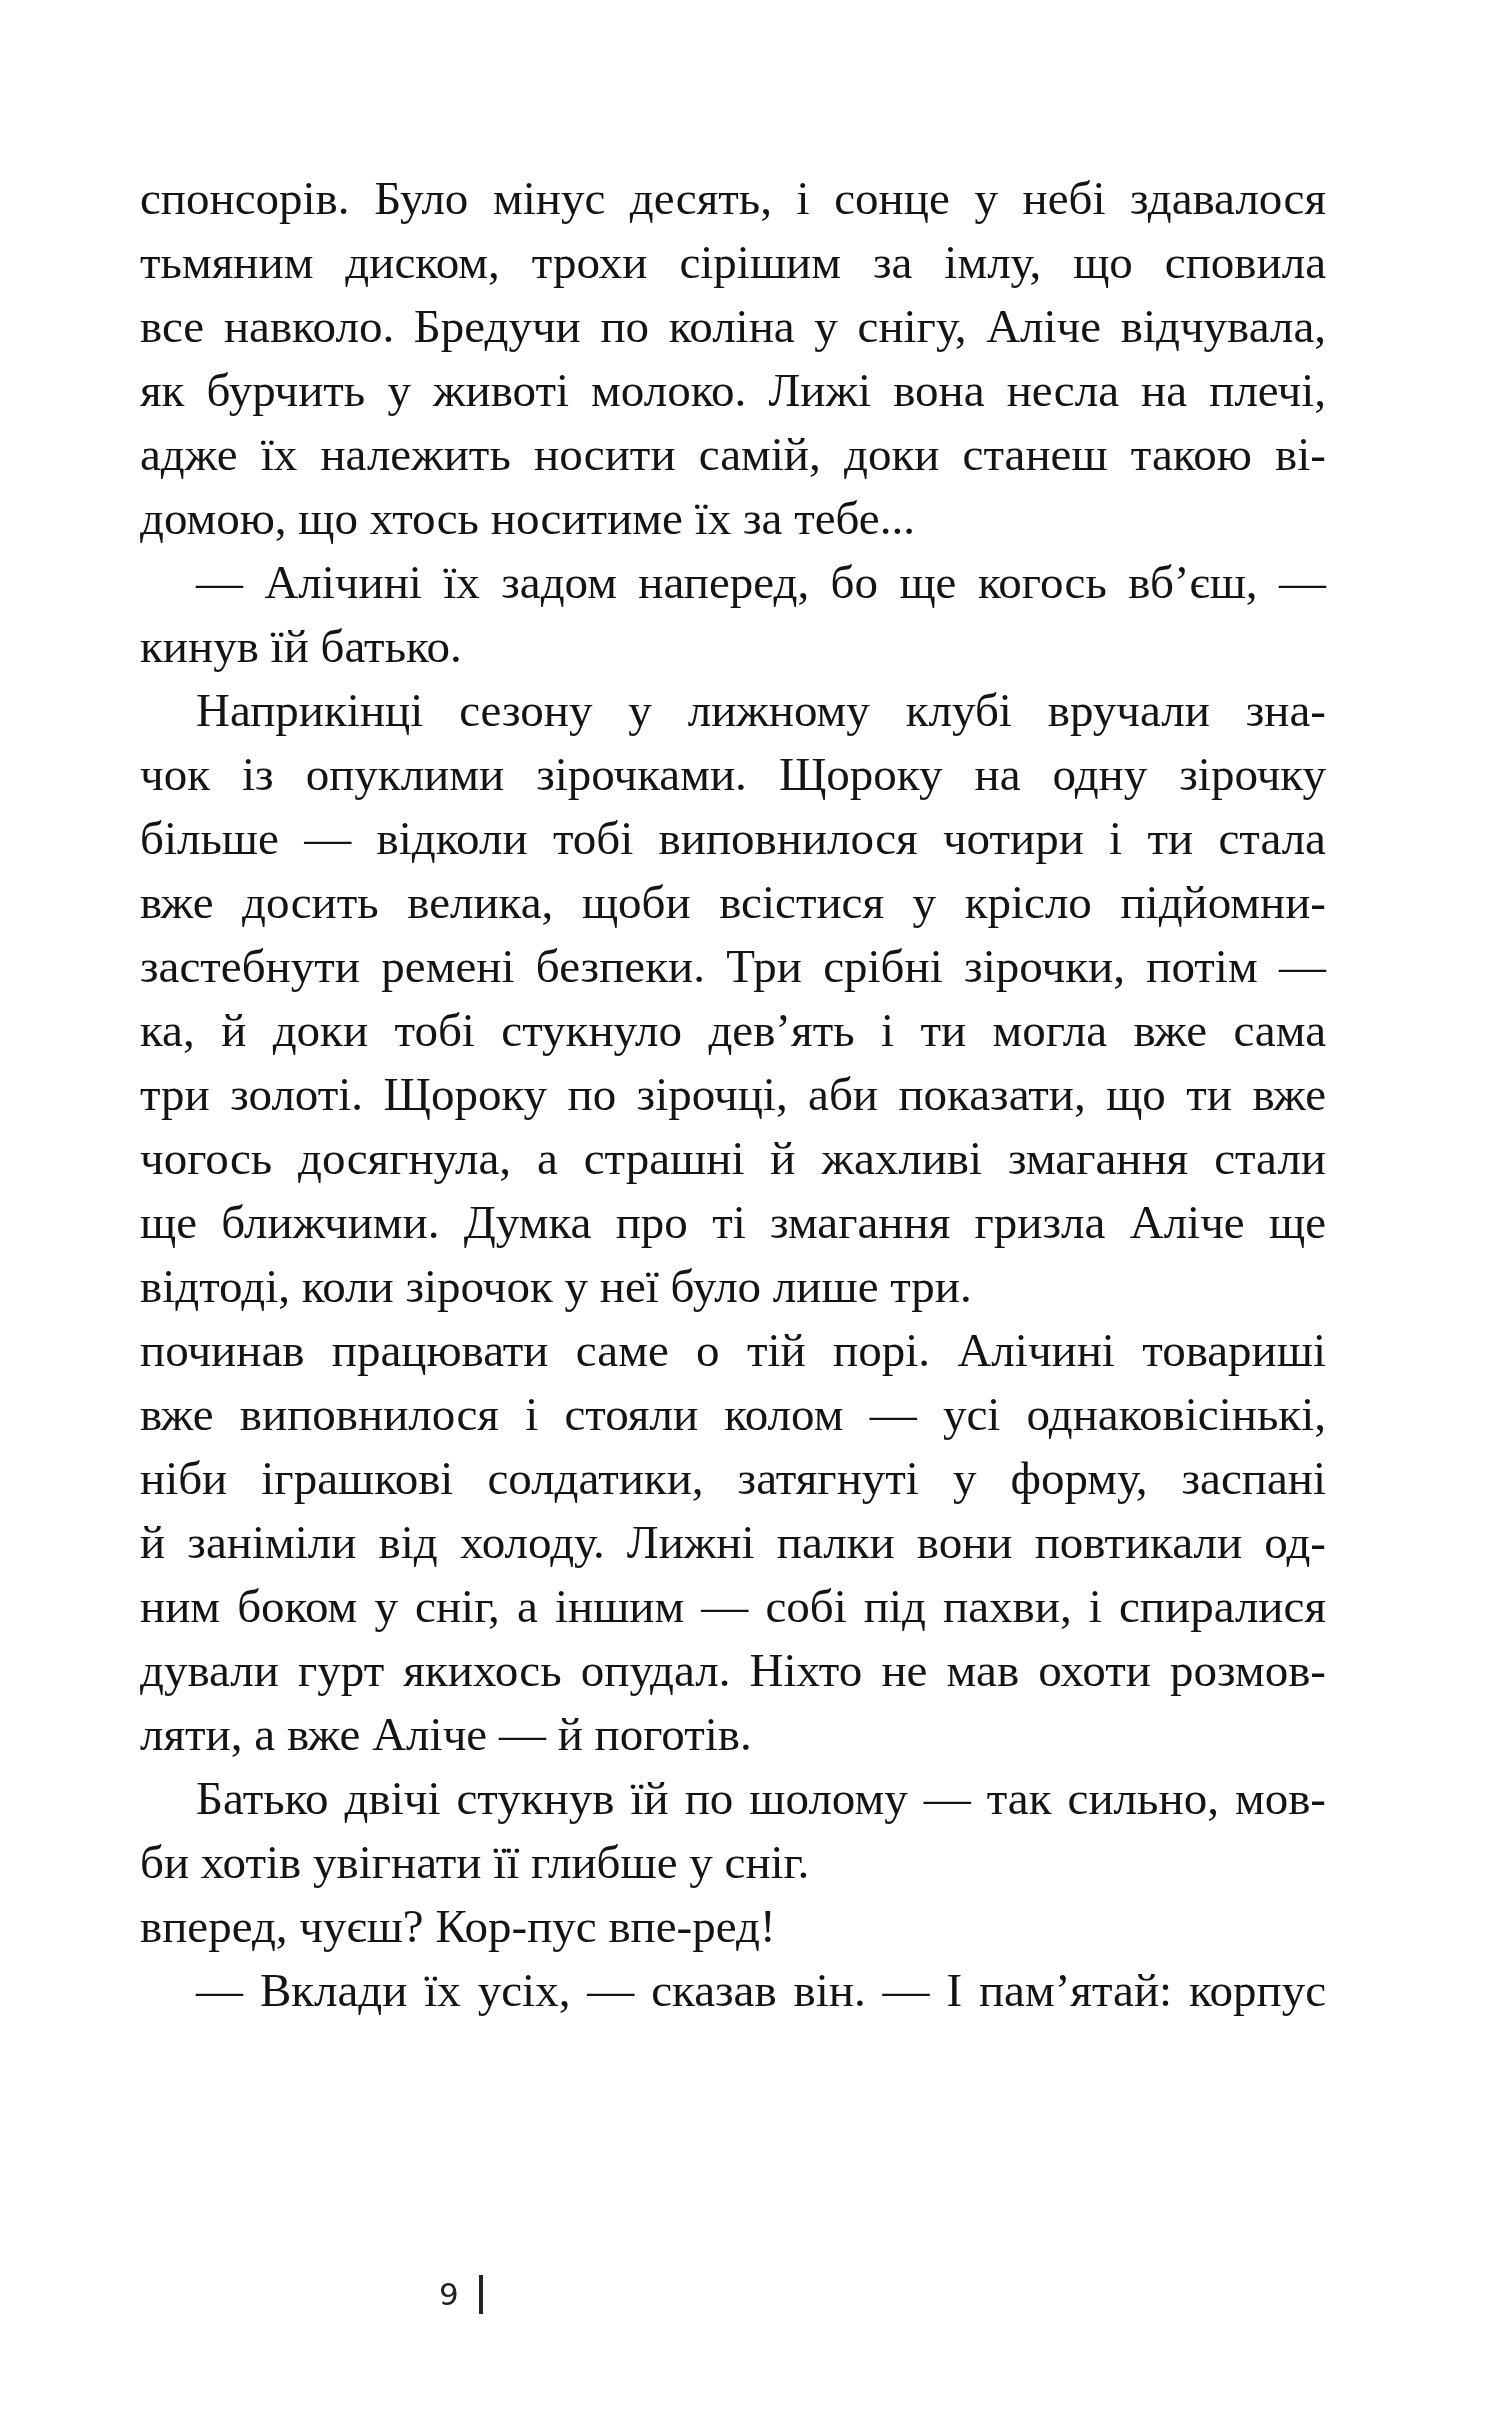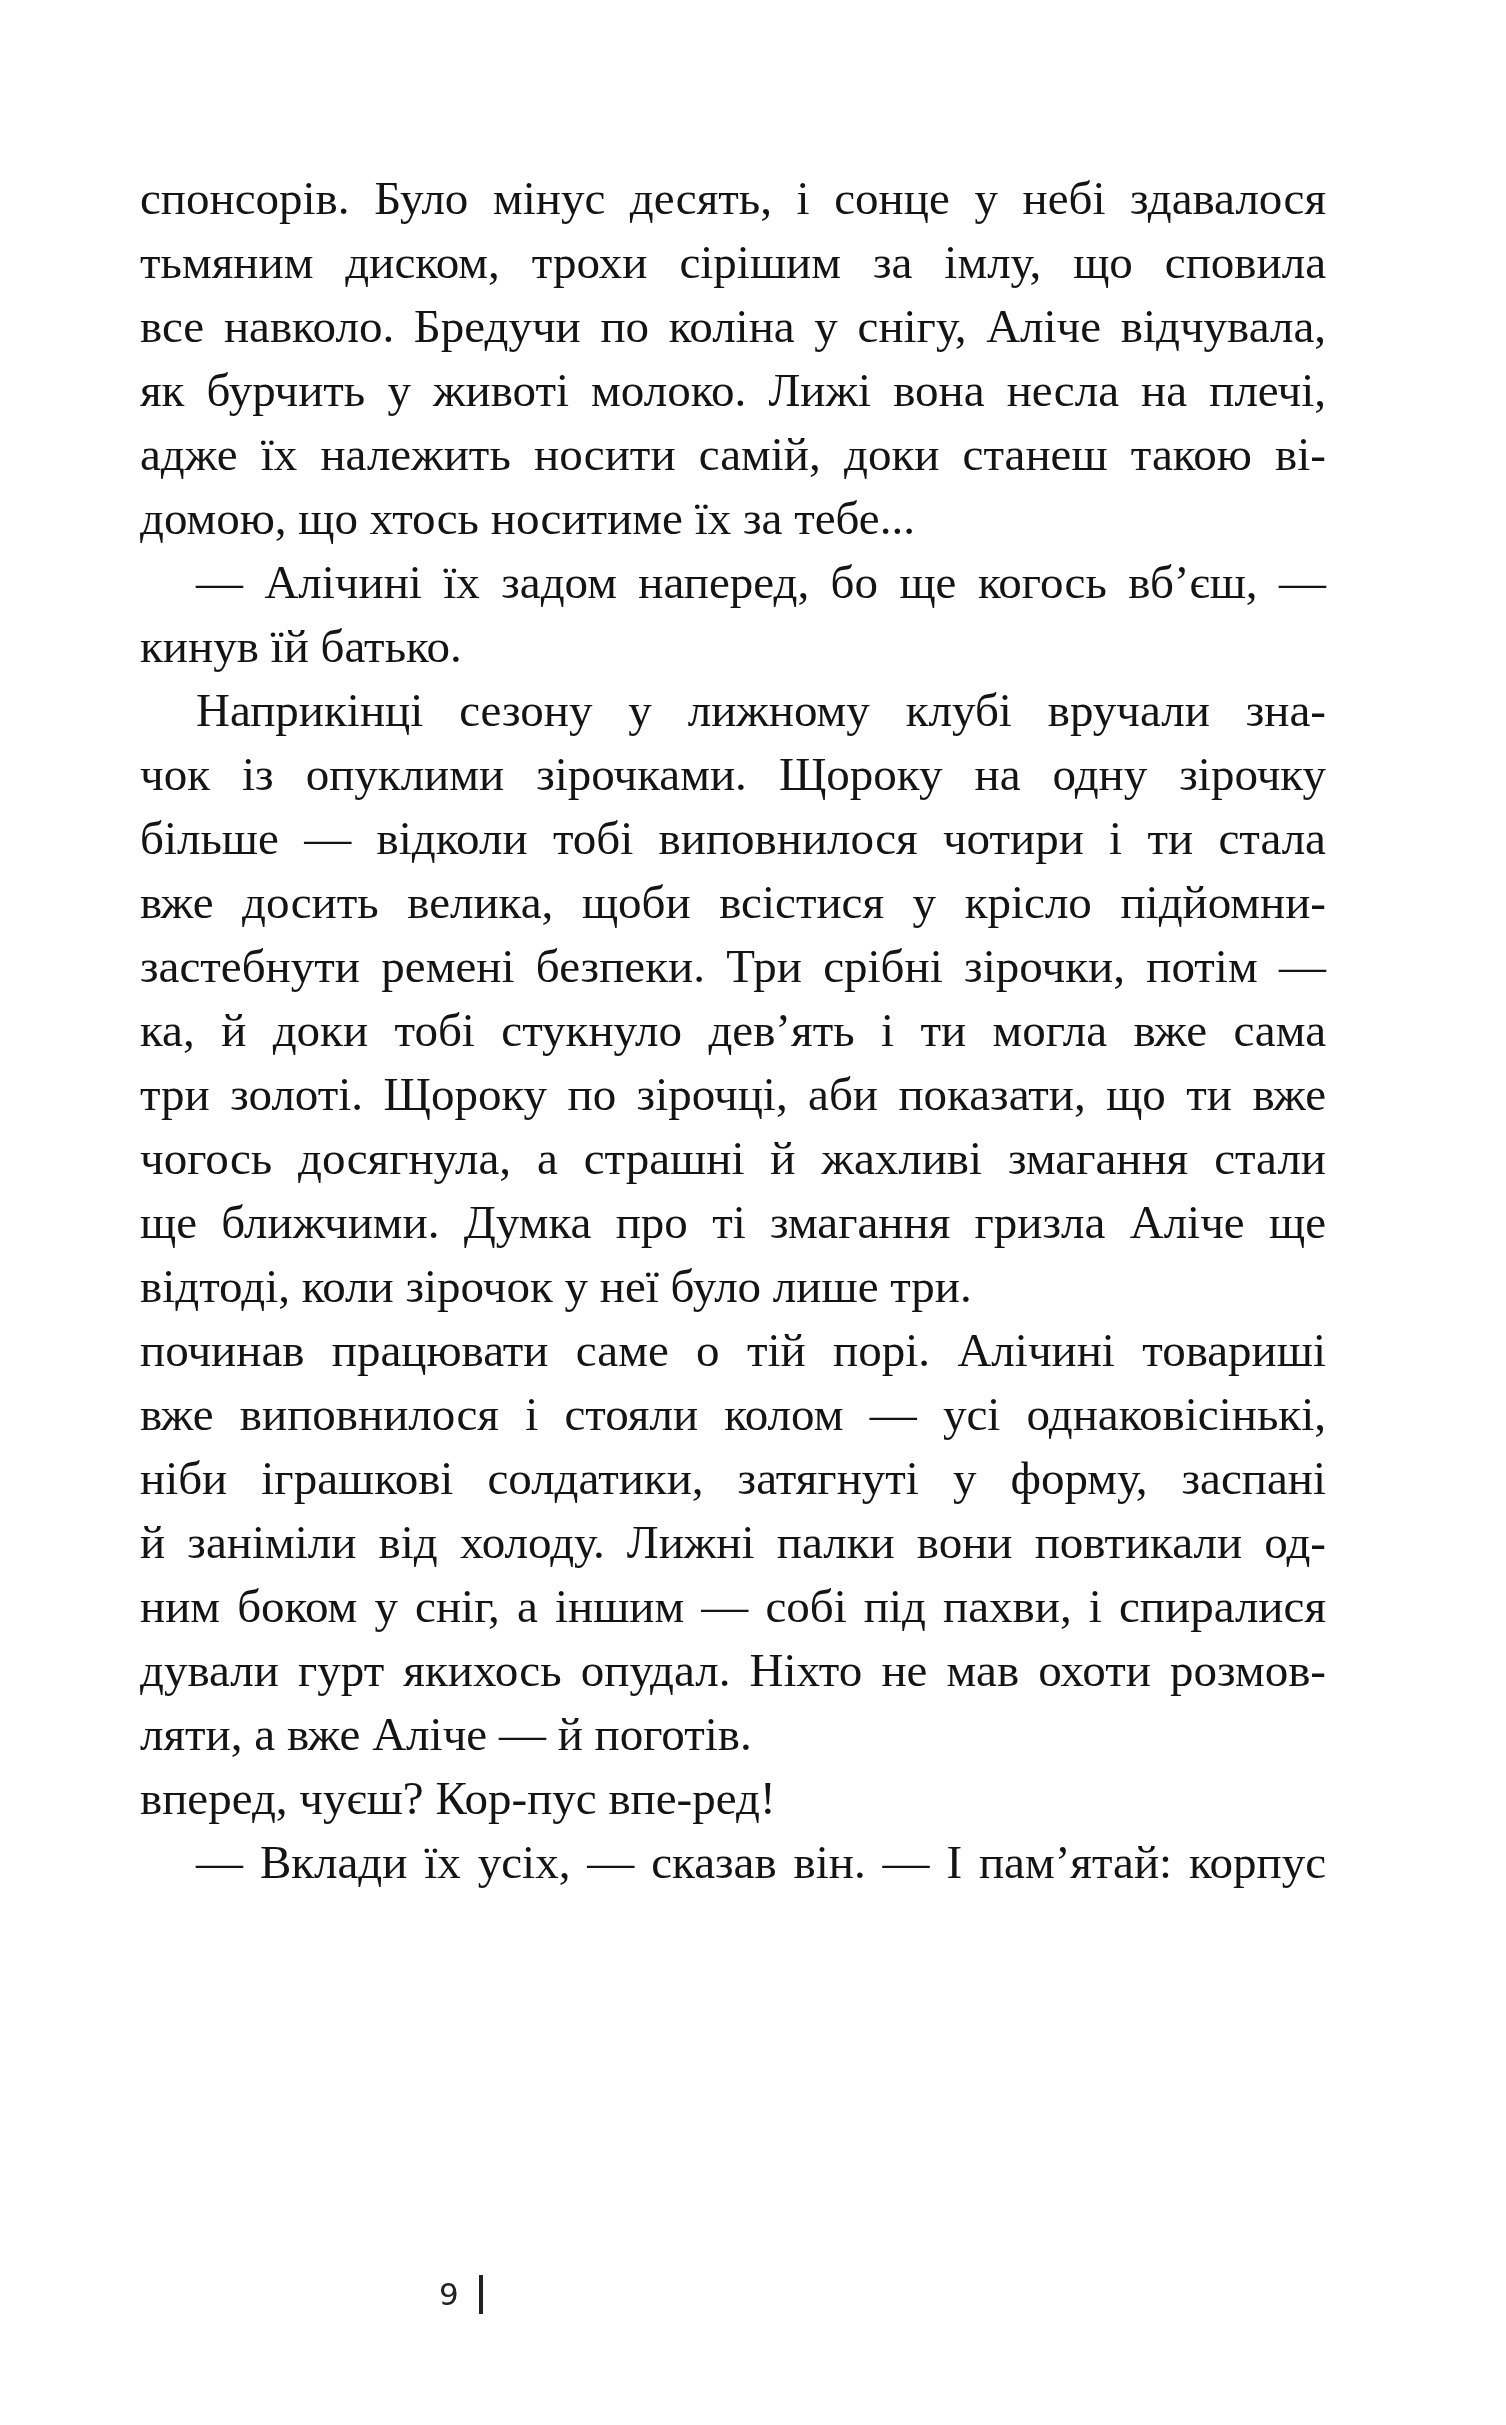--- a/index.html
+++ b/index.html
@@ -102,20 +102,24 @@
     <div class="paragraph">
       <span class="line">починав працювати саме о тій порі. Алічині товариші</span>
       <span class="line">вже виповнилося і стояли колом — усі однаковісінькі,</span>
       <span class="line">ніби іграшкові солдатики, затягнуті у форму, заспані</span>
       <span class="line">й заніміли від холоду. Лижні палки вони повтикали од-</span>
       <span class="line">ним боком у сніг, а іншим — собі під пахви, і спиралися</span>
       <span class="line">дували гурт якихось опудал. Ніхто не мав охоти розмов-</span>
       <span class="line last">ляти, а вже Аліче — й поготів.</span>
     </div>
 
+    <div class="paragraph">
+      <span class="line indent">Батько двічі стукнув їй по шолому — так сильно, мов-</span>
+      <span class="line last">би хотів увігнати її глибше у сніг.</span>
+    </div>
 
     <div class="paragraph">
       <span class="line last">вперед, чуєш? Кор-пус впе-ред!</span>
       <span class="line indent">— Вклади їх усіх, — сказав він. — І пам’ятай: корпус</span>
     </div>
 
   </div>
 
   <div class="folio">
     <span>9</span>

